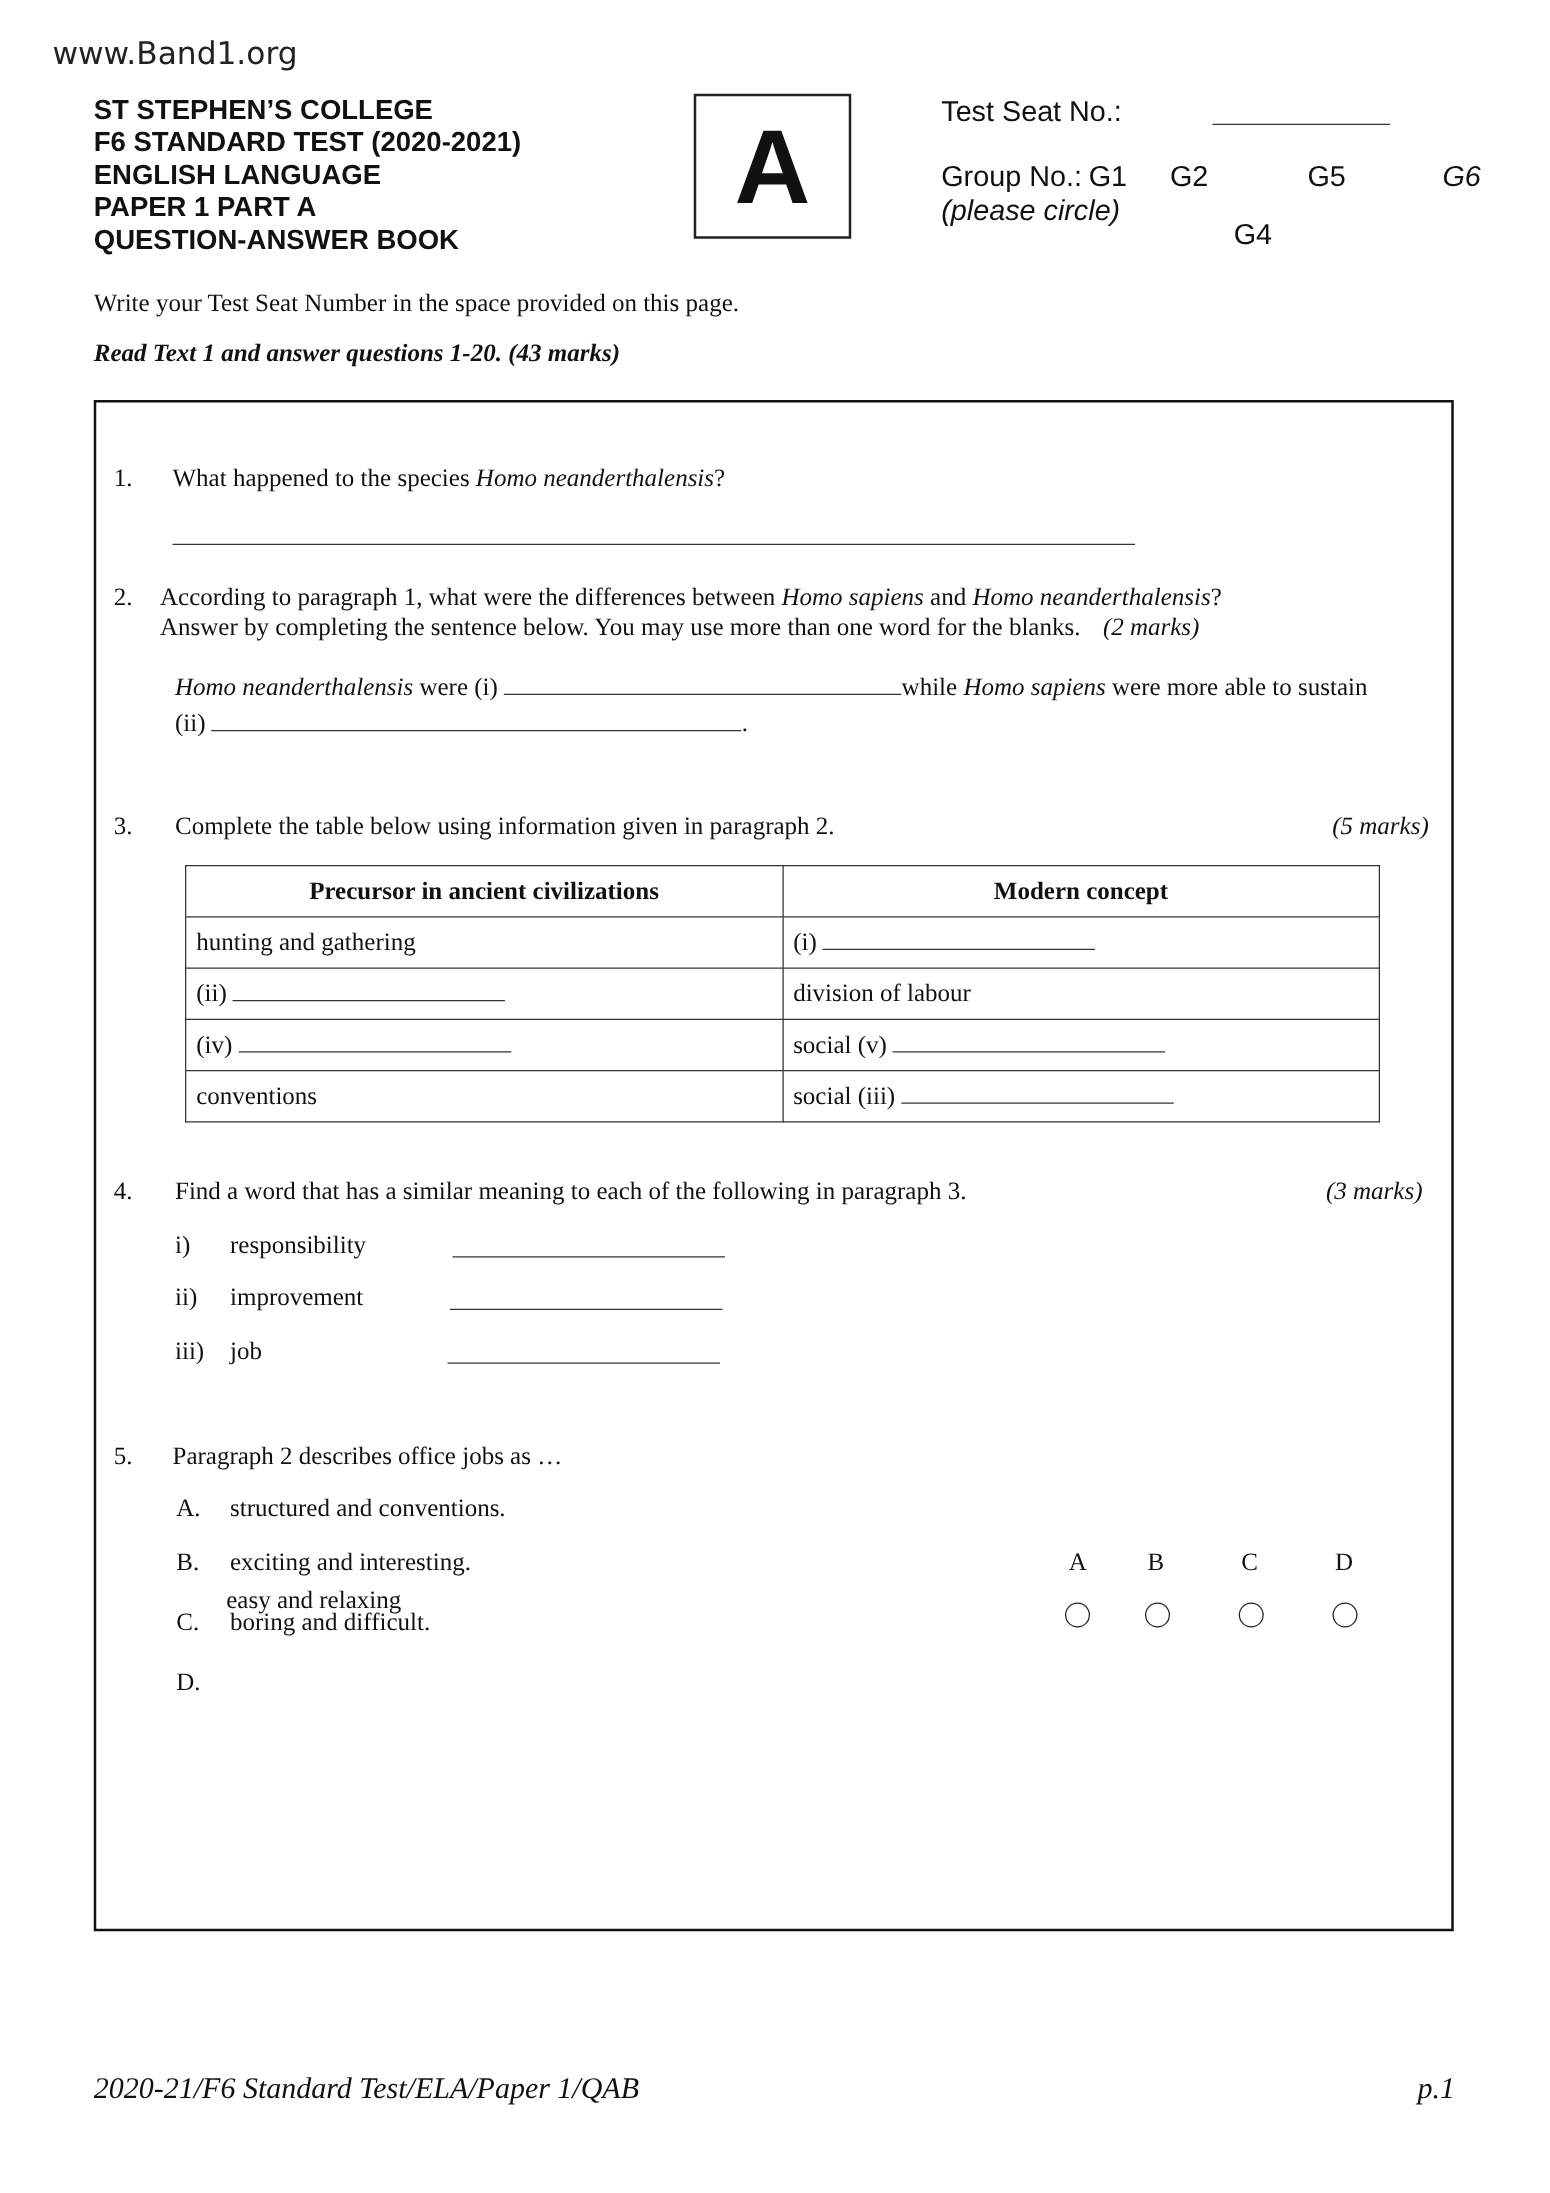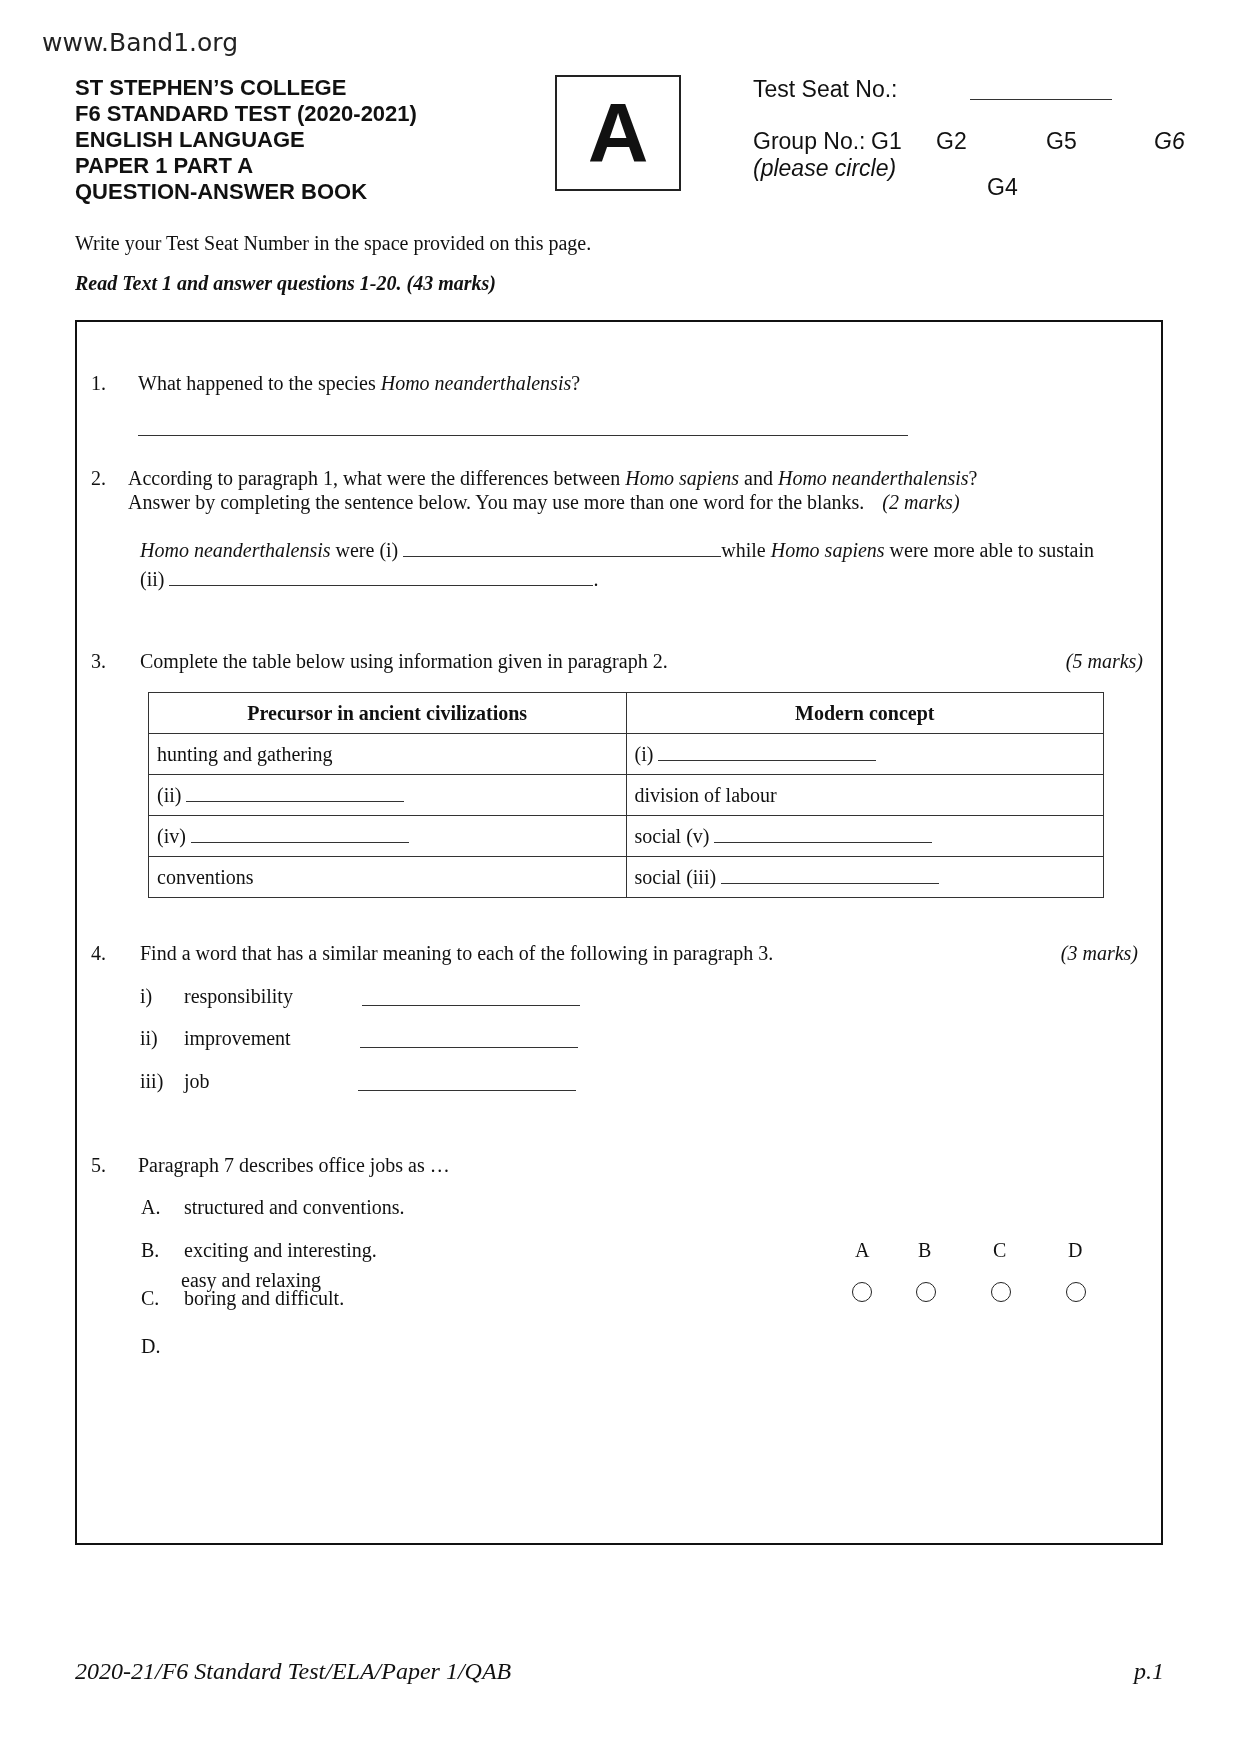--- a/index.html
+++ b/index.html
@@ -101,21 +101,21 @@
 
 <div class="abs txt" style="left:140px; top:1027px;">ii)</div>
 <div class="abs txt" style="left:184px; top:1027px;">improvement</div>
 <div class="abs" style="left:360px; top:1047px; width:218px; border-bottom:1.5px solid #333;"></div>
 
 <div class="abs txt" style="left:140px; top:1070px;">iii)</div>
 <div class="abs txt" style="left:184px; top:1070px;">job</div>
 <div class="abs" style="left:358px; top:1090px; width:218px; border-bottom:1.5px solid #333;"></div>
 
 <div class="abs txt" style="left:91px; top:1154px;">5.</div>
-<div class="abs txt" style="left:138px; top:1154px;">Paragraph 7 describes office jobs as …</div>
+<div class="abs txt" style="left:138px; top:1154px;">Paragraph 2 describes office jobs as …</div>
 
 <div class="abs txt" style="left:141px; top:1196px;">A.</div>
 <div class="abs txt" style="left:184px; top:1196px;">structured and conventions.</div>
 <div class="abs txt" style="left:141px; top:1239px;">B.</div>
 <div class="abs txt" style="left:184px; top:1239px;">exciting and interesting.</div>
 <div class="abs txt" style="left:141px; top:1287px;">C.</div>
 <div class="abs txt" style="left:184px; top:1287px;">boring and difficult.</div>
 <div class="abs txt" style="left:141px; top:1335px;">D.</div>
 <div class="abs txt" style="left:181px; top:1269px;">easy and relaxing</div>
 

